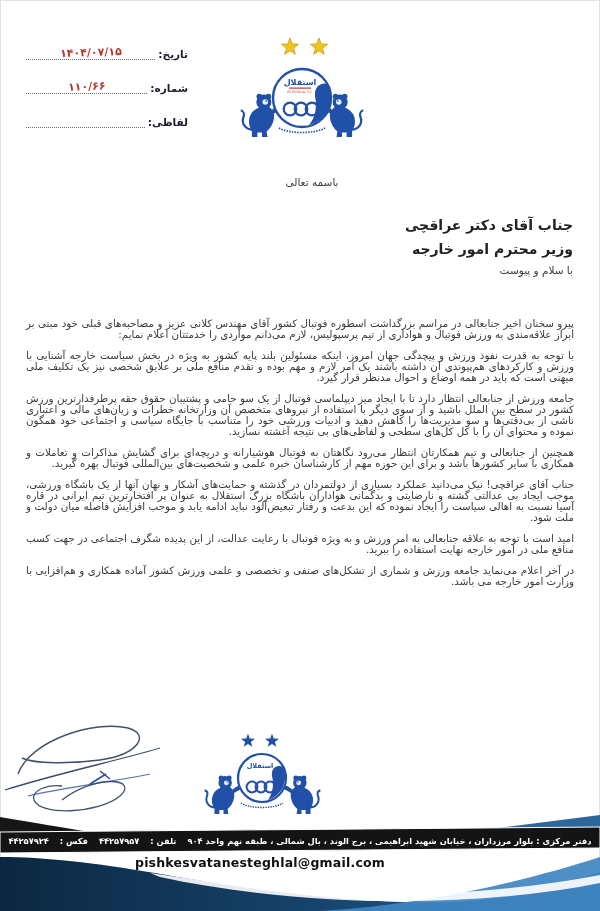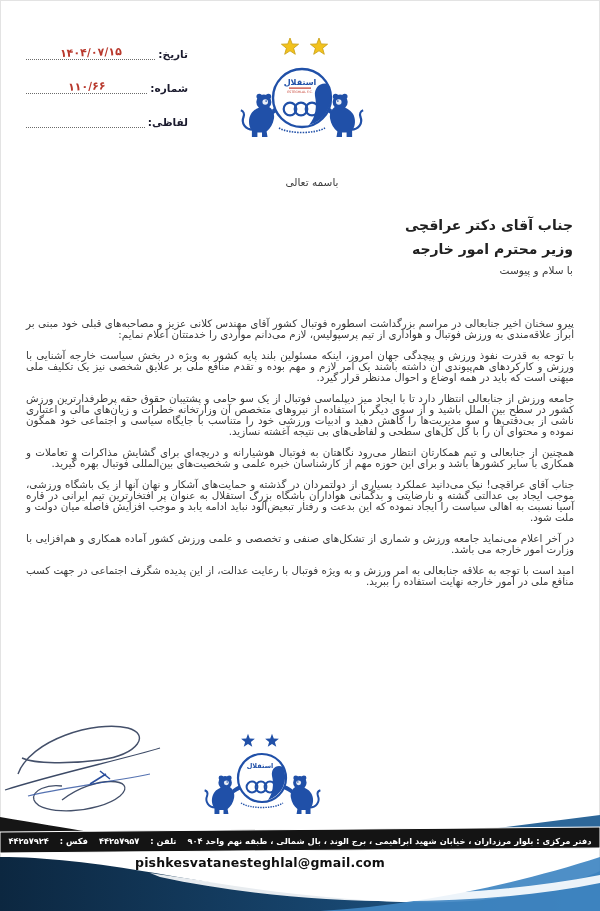--- a/index.html
+++ b/index.html
@@ -108,22 +108,22 @@
   </div>
 
   <div class="salutation">با سلام و پیوست</div>
 
   <div class="body-text">
     <p>پیرو سخنان اخیر جنابعالی در مراسم بزرگداشت اسطوره فوتبال کشور آقای مهندس کلانی عزیز و مصاحبه‌های قبلی خود مبنی بر ابراز علاقه‌مندی  به ورزش فوتبال و هواداری از تیم پرسپولیس، لازم می‌دانم مواردی را خدمتتان اعلام نمایم:</p>
     <p>با توجه به قدرت نفوذ ورزش و پیچدگی جهان امروز، اینکه مسئولین بلند پایه کشور به ویژه در بخش سیاست خارجه آشنایی با ورزش و کارکردهای هم‌پیوندی آن داشته باشند یک امر لازم و مهم بوده و تقدم منافع ملی بر علایق شخصی نیز یک تکلیف ملی میهنی است که باید در همه اوضاع و احوال مدنظر قرار گیرد.</p>
     <p>جامعه ورزش از جنابعالی انتظار دارد تا با ایجاد میز دیپلماسی فوتبال از یک سو حامی و پشتیبان حقوق حقه پرطرفدارترین ورزش کشور در سطح بین الملل باشید و از سوی دیگر با استفاده از نیروهای متخصص آن وزارتخانه خطرات و زیان‌های مالی و اعتباری ناشی از بی‌دقتی‌ها و سو مدیریت‌ها را کاهش دهید و ادبیات ورزشی خود را متناسب با جایگاه سیاسی و اجتماعی خود همگون نموده و محتوای آن را با کل کل‌های سطحی و لفاظی‌های بی نتیجه آغشته نسازید.</p>
     <p>همچنین از جنابعالی و تیم همکارتان انتظار می‌رود نگاهتان به فوتبال هوشیارانه و دریچه‌ای برای گشایش مذاکرات و تعاملات و همکاری با سایر کشورها باشد و برای این حوزه مهم از کارشناسان خبره علمی و شخصیت‌های بین‌المللی فوتبال بهره گیرید.</p>
     <p>جناب آقای عراقچی! نیک می‌دانید عملکرد بسیاری از دولتمردان در گذشته و حمایت‌های آشکار و نهان آنها از یک باشگاه ورزشی، موجب ایجاد بی عدالتی گشته و نارضایتی و بدگمانی هواداران باشگاه بزرگ استقلال به عنوان پر افتخارترین تیم ایرانی در قاره آسیا نسبت به اهالی سیاست را ایجاد نموده که این بدعت و رفتار تبعیض‌آلود نباید ادامه یابد و موجب افزایش فاصله میان دولت و ملت شود.</p>
+    <p>امید است با توجه به علاقه جنابعالی به امر ورزش و به ویژه فوتبال با رعایت عدالت، از این پدیده شگرف اجتماعی در جهت کسب منافع ملی در امور خارجه نهایت استفاده را ببرید.</p>
     <p>در آخر اعلام می‌نماید جامعه ورزش و شماری از تشکل‌های صنفی و تخصصی و علمی ورزش کشور آماده همکاری و هم‌افزایی با وزارت امور خارجه می باشد.</p>
-    <p>امید است با توجه به علاقه جنابعالی به امر ورزش و به ویژه فوتبال با رعایت عدالت، از این پدیده شگرف اجتماعی در جهت کسب منافع ملی در امور خارجه نهایت استفاده را ببرید.</p>
   </div>
 
 
   <svg class="signature" viewBox="0 0 195 105">
     <path d="M18,62 C30,28 95,8 128,16 C150,22 140,42 100,48 C70,52 35,52 22,46" stroke="#44506a" stroke-width="1.4" fill="none"></path>
     <path d="M5,78 C55,62 120,48 160,36" stroke="#3c4a66" stroke-width="1.3" fill="none"></path>
     <path d="M62,88 C95,62 140,66 120,84 C98,102 40,104 34,88 C31,78 48,72 62,74" stroke="#44506a" stroke-width="1.3" fill="none"></path>
     <path d="M90,72 l16,-10 m-6,-3 l10,8" stroke="#2b4f9e" stroke-width="1.6" fill="none"></path>
     <path d="M28,84 C60,76 100,72 150,62" stroke="#2b4f9e" stroke-width="1.2" fill="none" opacity="0.8"></path>
   </svg>

